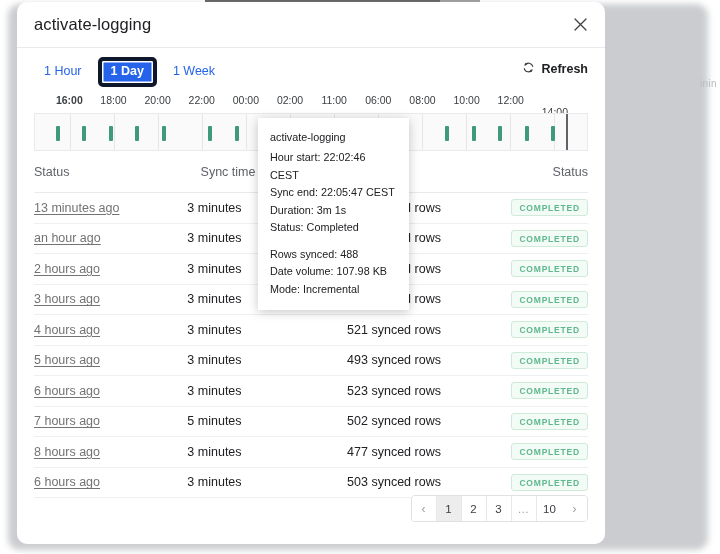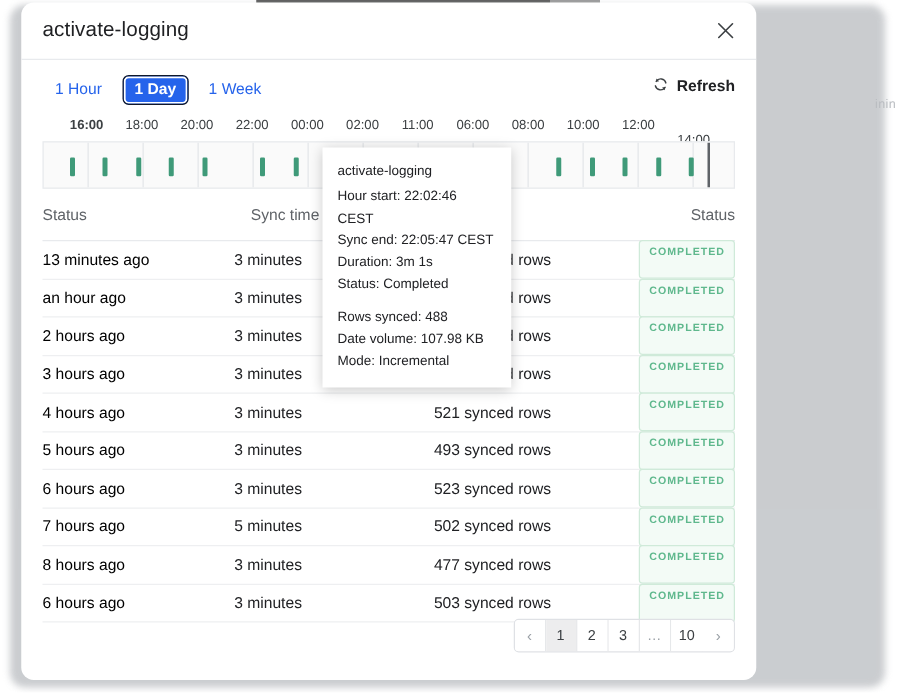--- a/index.html
+++ b/index.html
@@ -79,21 +79,21 @@
     border-radius: 5px;
     cursor: pointer;
     line-height: 1.25;
     border: 1px solid transparent;
     white-space: nowrap;
   }
   .range-tab.active {
     background: #2563eb;
     color: #ffffff;
     font-weight: 700;
-    border: 1px solid #0f172a;
+    border: 4px solid #0f172a;
     box-shadow: 0 0 0 1.5px #ffffff inset;
   }
   .refresh-btn {
     position: absolute; right: 0; top: 1px;
     display: flex; align-items: center; gap: 6px;
     font-size: 12.5px; color: #202124; font-weight: 700;
     cursor: pointer;
   }
   .refresh-icon { display: block; }
   
@@ -153,33 +153,34 @@
     height: 30.5px;
     font-size: 12.5px;
     color: #202124;
     border-bottom: 1px solid #eeeff1;
   }
   .c-started { width: 168px; }
   .c-synctime { width: 175px; }
   .c-rows     { width: 180px; }
   .c-status   { flex: 1; }
   .started-link {
+    text-decoration: underline;
     text-underline-offset: 2px;
-    color: #000000;
+    color: #737373;
     cursor: pointer;
   }
   .badge {
     display: inline-block;
     font-size: 8.5px;
     letter-spacing: .8px;
     color: #5fb88d;
     border: 1px solid #cfead9;
     background: #f3fbf6;
     border-radius: 3px;
-    padding: 3px 7px 16px 7px;
+    padding: 3px 7px 2px 7px;
     font-weight: 700;
   }
   
   .tooltip {
     position: absolute;
     left: 241px; top: 116px;
     width: 151px;
     background: #ffffff;
     box-shadow: 0 2px 10px rgba(0,0,0,.22);
     padding: 11px 12px 12px 12px;

